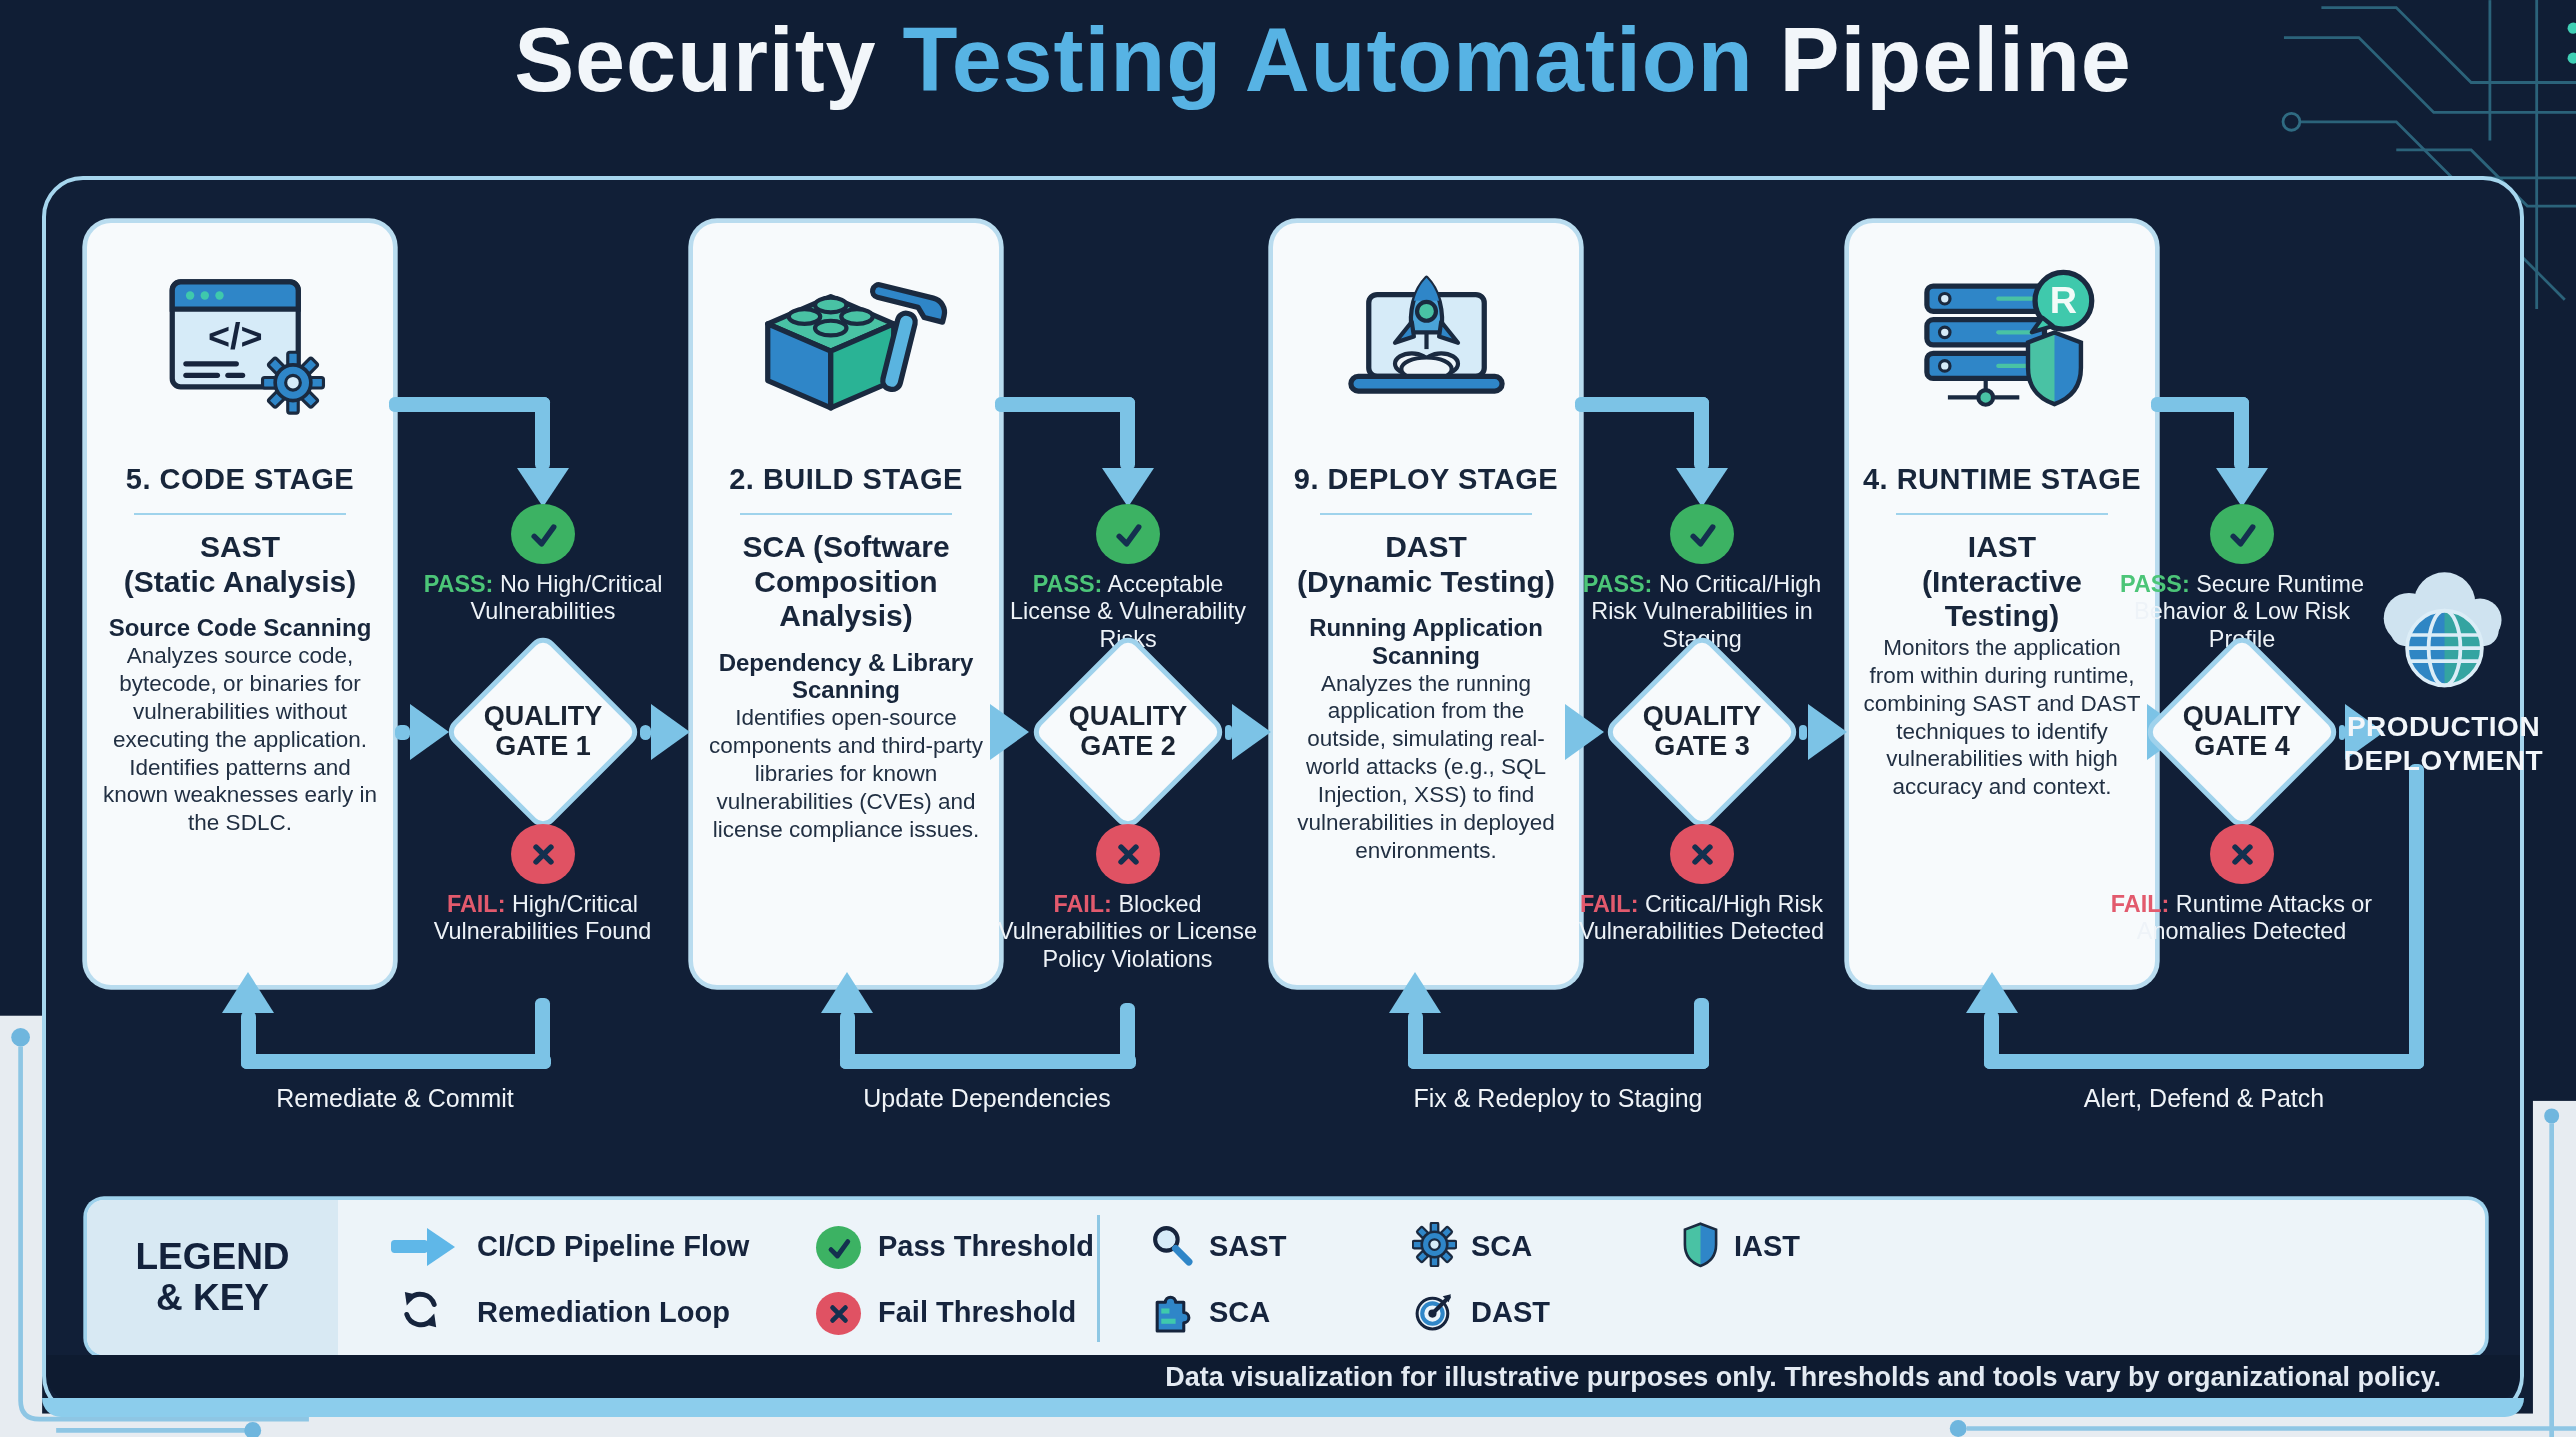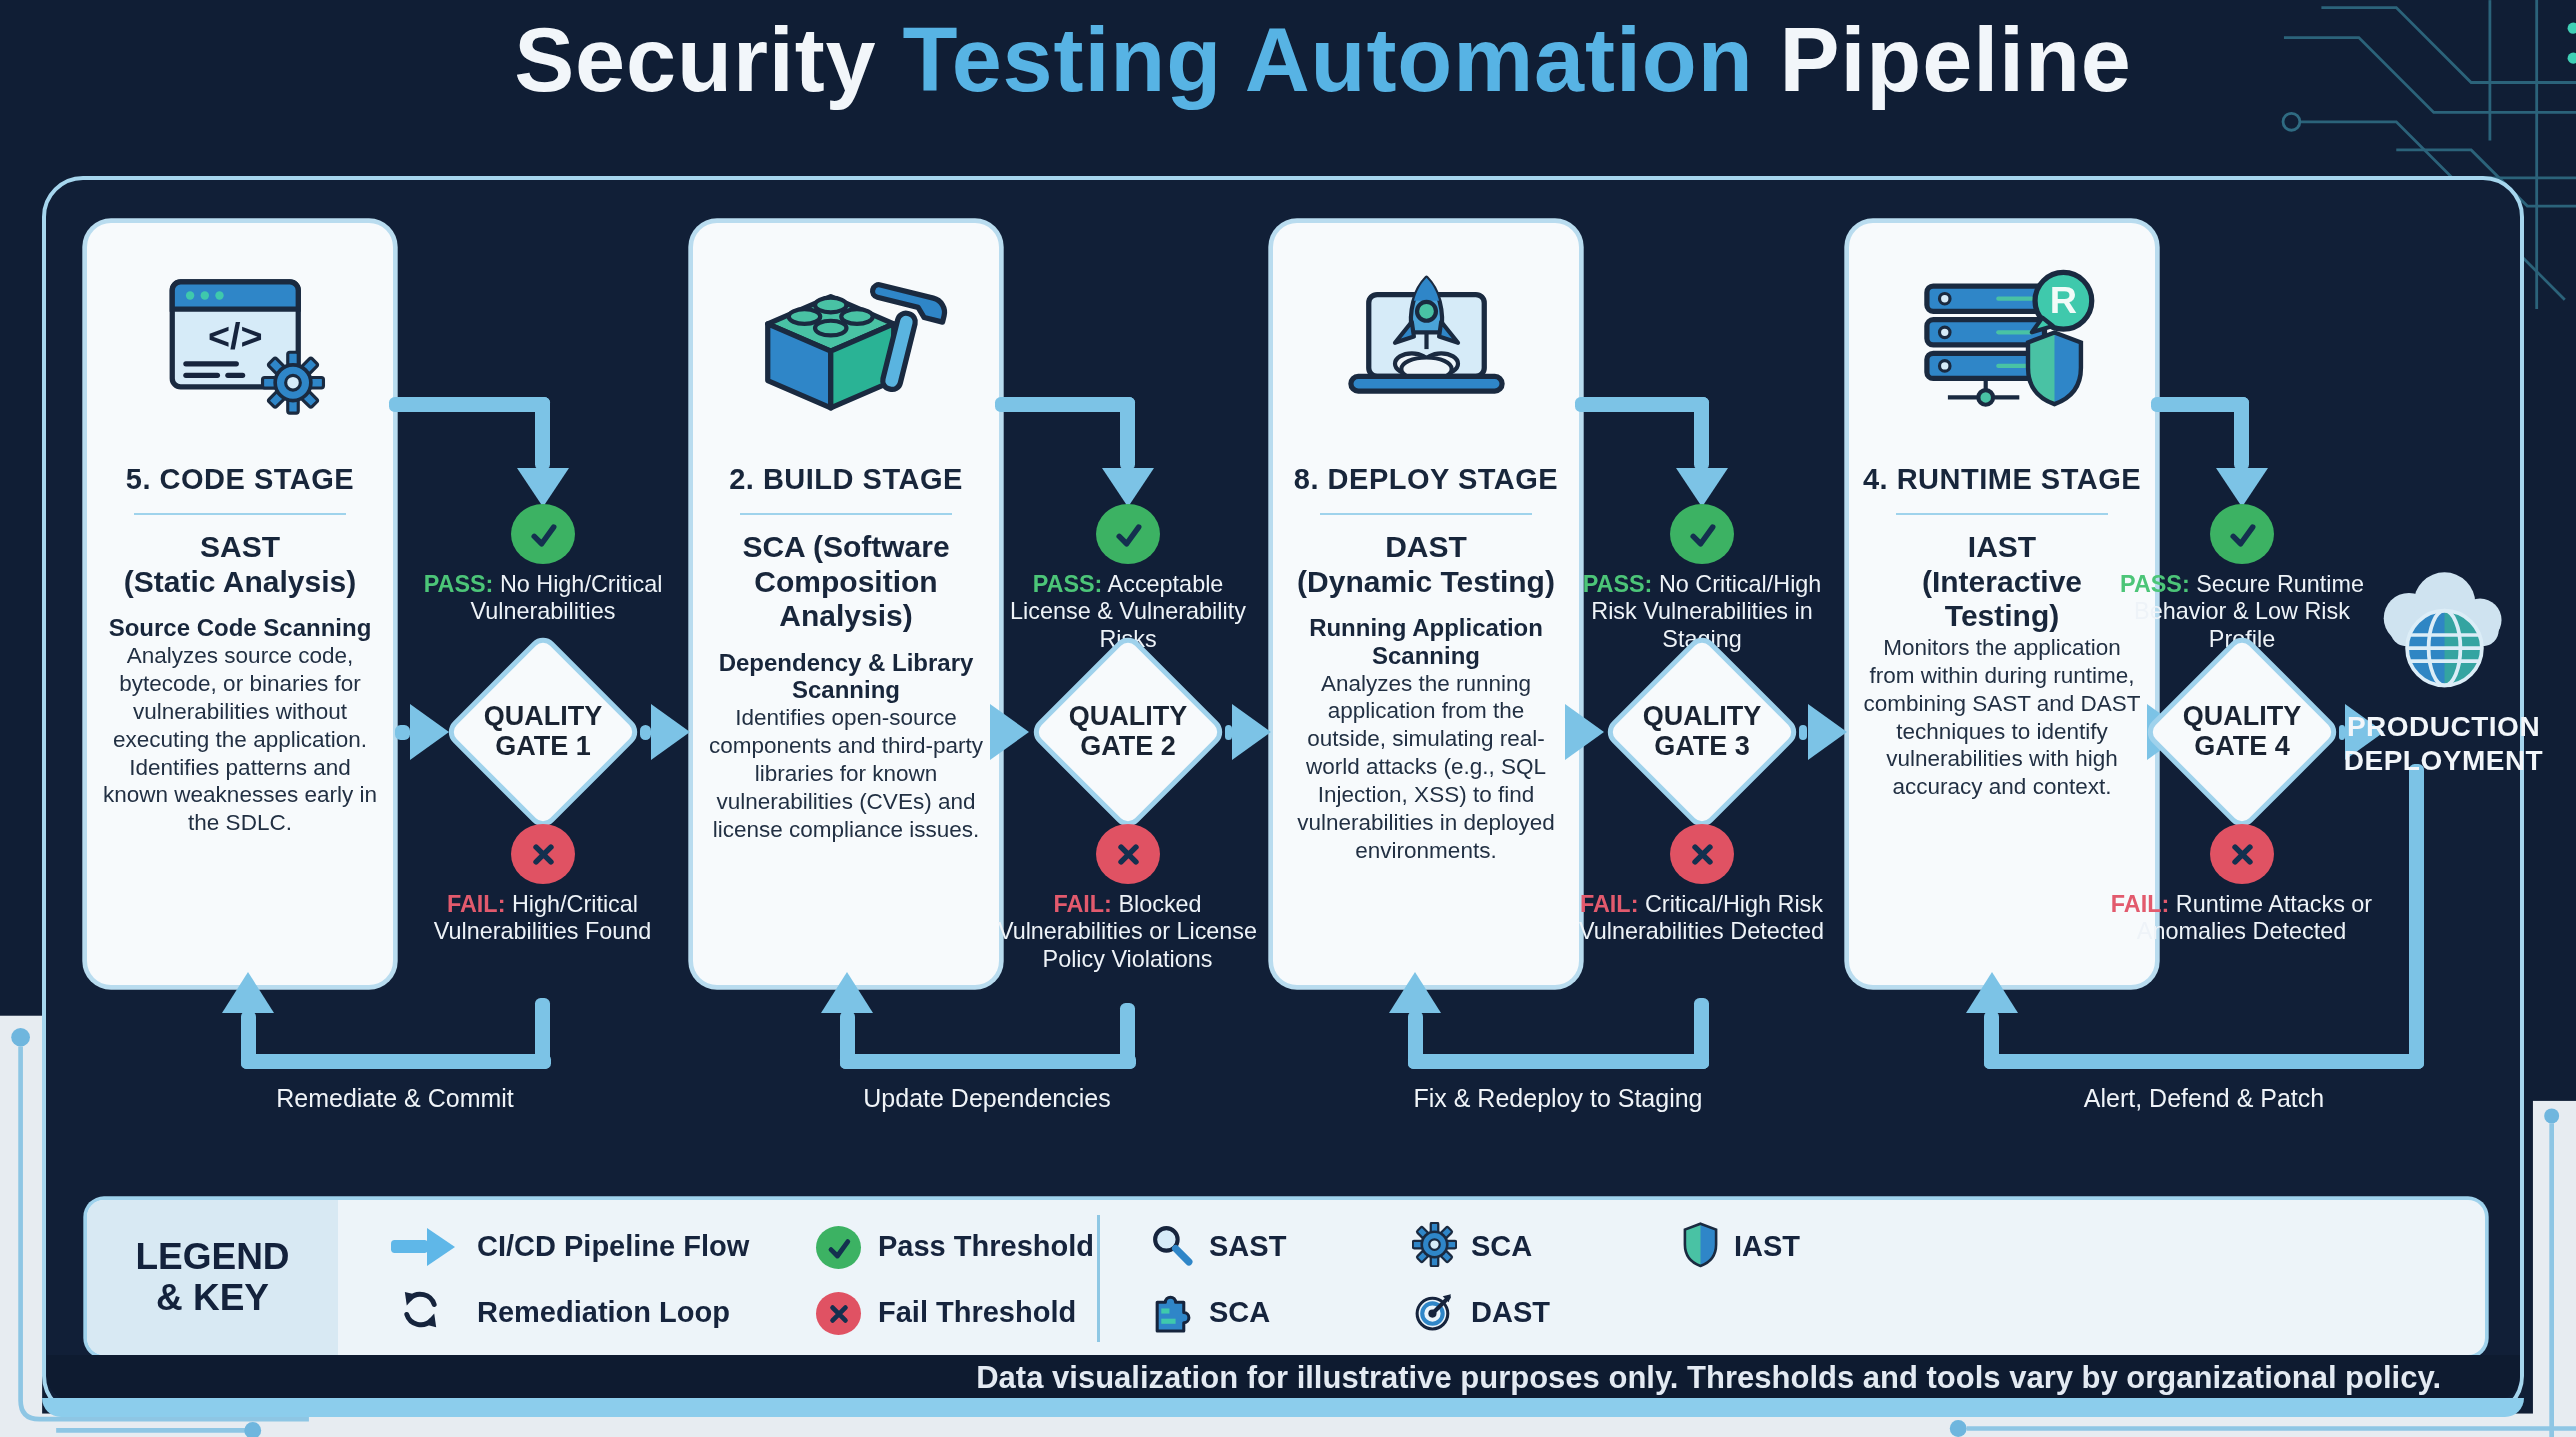--- a/index.html
+++ b/index.html
@@ -104,21 +104,21 @@
   .lcirc.green{background:#3cb263;}
   .lcirc.red{background:#e05263;}
   .flow-arrow-bar{position:absolute;left:0;top:12px;width:37px;height:13px;background:#5fb7e8;border-radius:3.7px;}
   .flow-arrow-tri{position:absolute;left:36px;top:0;width:0;height:0;border-top:19px solid transparent;border-bottom:19px solid transparent;border-left:28px solid #5fb7e8;}
 
   
   .footer-bar{
     position:absolute;left:47px;top:1355px;width:2473px;height:45px;
     background:#0e1b30;z-index:2;border-radius:0 0 24px 24px;
     text-align:right;box-sizing:border-box;padding-right:79px;
-    font-size:31px;font-weight:600;color:#e3eaf2;line-height:45px;
+    font-size:27px;font-weight:600;color:#e3eaf2;line-height:45px;
   }
 
   .decor{position:absolute;left:0;top:0;z-index:0;}
 </style>
 </head>
 <body>
 
 <svg width="0" height="0" style="position:absolute">
   <defs>
     <g id="sym-gear">
@@ -240,21 +240,21 @@
       <ellipse cx="100" cy="101" rx="24" ry="11" fill="#eef5fa" stroke="#1a2a40" stroke-width="4"></ellipse>
       <path d="M100,14 C88,26 83,46 86,66 L114,66 C117,46 112,26 100,14 Z" fill="#4aa3d8" stroke="#1a2a40" stroke-width="4" stroke-linejoin="round"></path>
       <path d="M100,14 C94,20 90,28 88,36 L112,36 C110,28 106,20 100,14 Z" fill="#2f86c8"></path>
       <circle cx="100" cy="46" r="9" fill="#49c2a4" stroke="#1a2a40" stroke-width="4"></circle>
       <path d="M86,56 L70,76 L88,70 Z" fill="#2f86c8" stroke="#1a2a40" stroke-width="4" stroke-linejoin="round"></path>
       <path d="M114,56 L130,76 L112,70 Z" fill="#2f86c8" stroke="#1a2a40" stroke-width="4" stroke-linejoin="round"></path>
       <path d="M100,66 L100,82" stroke="#1a2a40" stroke-width="4"></path>
       <rect x="28" y="108" width="144" height="14" rx="7" fill="#2f86c8" stroke="#1a2a40" stroke-width="5"></rect>
     </svg>
   </div>
-  <div class="stage-title">8. DEPLOY STAGE</div>
+  <div class="stage-title">9. DEPLOY STAGE</div>
   <div class="divider"></div>
   <div class="tool preline">DAST
 (Dynamic Testing)</div>
   <div class="method">Running Application Scanning</div>
   <div class="desc">Analyzes the running application from the outside, simulating real-world attacks (e.g., SQL Injection, XSS) to find vulnerabilities in deployed environments.</div>
 </div>
 
 <div class="card" style="left:1849px">
   <div class="icon-wrap">
     <svg width="215" height="168" viewBox="0 0 200 160">

